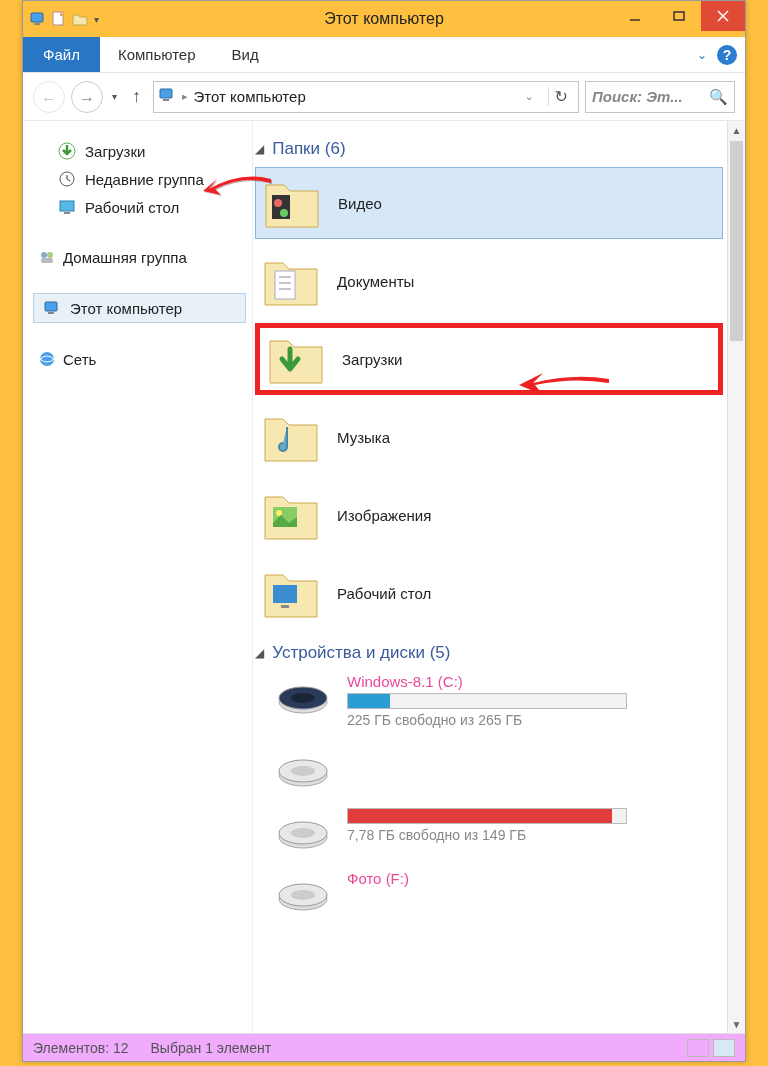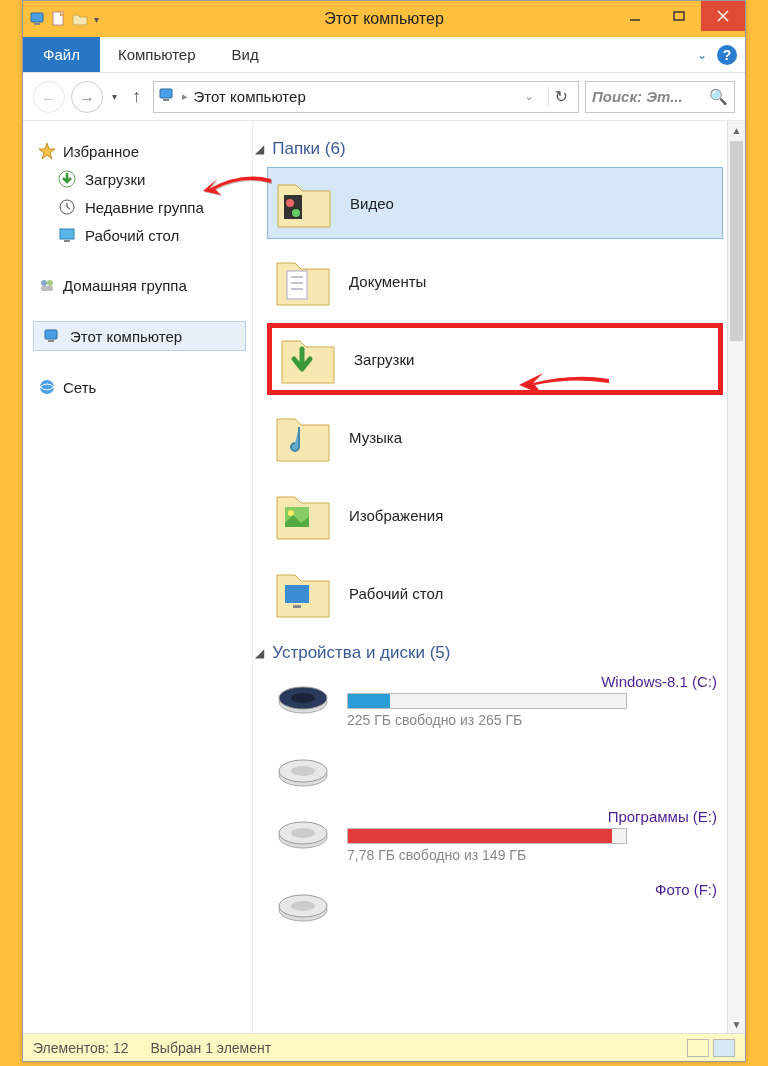--- a/index.html
+++ b/index.html
@@ -47,41 +47,41 @@
   .sb-item { display: flex; align-items: center; gap: 8px; padding: 4px 0 4px 28px; }
   .sb-item.selected { background: #e8f0f8; border: 1px solid #b8d0e8; margin: 0 6px 0 4px; padding-left: 24px; }
   .sb-item .sb-icon { width: 20px; height: 20px; display: inline-flex; align-items: center; justify-content: center; }
 
   
   .mainpane { flex: 1; overflow-y: auto; padding: 14px 4px 0 0; position: relative; }
   .mp-inner { padding-right: 18px; }
   .group-hdr { display: flex; align-items: center; gap: 8px; font-size: 17px; color: #3a5a9a; padding: 4px 0 8px 2px; }
   .group-caret { font-size: 12px; color: #555; }
 
-  .folder-tile { display: flex; align-items: center; gap: 16px; padding: 4px 6px; margin: 0 0 6px 14px; height: 72px; }
+  .folder-tile { display: flex; align-items: center; gap: 16px; padding: 4px 6px; margin: 0 0 6px 2px; height: 72px; }
   .folder-tile.selected { background: #d6e8f8; border: 1px solid #8ab6e0; }
   .folder-tile.red-box { border: 5px solid #e22; }
   .folder-icon { width: 60px; height: 56px; position: relative; }
   .folder-label { font-size: 15px; color: #222; }
 
   .drive-tile { display: flex; align-items: flex-start; gap: 14px; padding: 2px 6px; margin: 0 0 14px 14px; }
   .drive-icon { width: 60px; height: 44px; display: flex; align-items: center; justify-content: center; }
   .drive-info { flex: 1; }
-  .drive-name { font-size: 15px; color: #4c1d95; margin-bottom: 3px; text-align: right; }
+  .drive-name { font-size: 15px; color: #ec4899; margin-bottom: 3px; }
   .drive-bar { width: 280px; height: 16px; border: 1px solid #bcbcbc; background: #f2f2f2; position: relative; margin-bottom: 3px; }
   .drive-bar-fill { position: absolute; top: 0; left: 0; bottom: 0; }
   .drive-free { font-size: 14px; color: #888; }
 
   
   .scrollbar { position: absolute; right: 0; top: 0; bottom: 0; width: 18px; background: #f4f4f4; border-left: 1px solid #e0e0e0; }
   .scroll-arrow { height: 18px; display: flex; align-items: center; justify-content: center; color: #666; font-size: 10px; }
   .scroll-thumb { position: absolute; left: 2px; right: 2px; top: 20px; height: 200px; background: #cfcfcf; }
 
   
-  .statusbar { height: 28px; border-top: 1px solid #e0e0e0; background: #fef9c3; display: flex; align-items: center; font-size: 14px; color: #555; padding: 0 10px; gap: 22px; }
+  .statusbar { height: 28px; border-top: 1px solid #e0e0e0; background: #f0abfc; display: flex; align-items: center; font-size: 14px; color: #555; padding: 0 10px; gap: 22px; }
   .status-right { margin-left: auto; display: flex; gap: 4px; }
   .view-btn { width: 22px; height: 18px; border: 1px solid #bbb; display: inline-block; }
 
   
   .arrow { position: absolute; z-index: 50; }
   .arrow svg { display: block; }
 
   
   .folder-svg { width: 100%; height: 100%; }
 
@@ -164,28 +164,20 @@
     <div class="search-box">
       <span class="search-ph">Поиск: Эт...</span>
       <span style="color:#888">🔍</span>
     </div>
   </div>
 
   <div class="content">
 
     <div class="sidebar">
       <div class="sb-group">
-        <div class="sb-heading">
-          <span class="sb-icon">
-              <svg width="18" height="18" viewBox="0 0 18 18">
-                <path d="M9 1 L11 7 L17 7 L12 11 L14 17 L9 13 L4 17 L6 11 L1 7 L7 7 Z" fill="#f6c04c" stroke="#c89020"></path>
-              </svg>
-            </span>
-          <span>Избранное</span>
-        </div>
         <div class="sb-item">
           <span class="sb-icon">
               <svg width="18" height="18" viewBox="0 0 18 18">
                 <circle cx="9" cy="9" r="8" fill="#fff" stroke="#6a6"></circle>
                 <path d="M9 3 L9 11 M5 8 L9 12 L13 8" stroke="#3a9a3a" stroke-width="2.5" fill="none"></path>
               </svg>
             </span>
           <span>Загрузки</span>
         </div>
         <div class="sb-item">
@@ -354,21 +346,20 @@
             </div>
             <div class="drive-tile">
     <div class="drive-icon">
       <svg class="mouse-svg" viewBox="0 0 52 38">
         <ellipse cx="26" cy="26" rx="24" ry="11" fill="#ddd" stroke="#aaa"></ellipse>
         <ellipse cx="26" cy="22" rx="24" ry="11" fill="#e8e8e8" stroke="#999"></ellipse>
         <ellipse cx="26" cy="22" rx="12" ry="5" fill="#ccc"></ellipse>
       </svg>
     </div>
     <div class="drive-info">
-      <div class="drive-name">Программы (E:)</div>
       <div class="drive-bar">
                   <div class="drive-bar-fill" style="width:95%;background:#e23b3b"></div>
                 </div>
        <div class="drive-free">7,78 ГБ свободно из 149 ГБ</div>
     </div>
             </div>
             <div class="drive-tile">
     <div class="drive-icon">
       <svg class="mouse-svg" viewBox="0 0 52 38">
         <ellipse cx="26" cy="26" rx="24" ry="11" fill="#ddd" stroke="#aaa"></ellipse>

